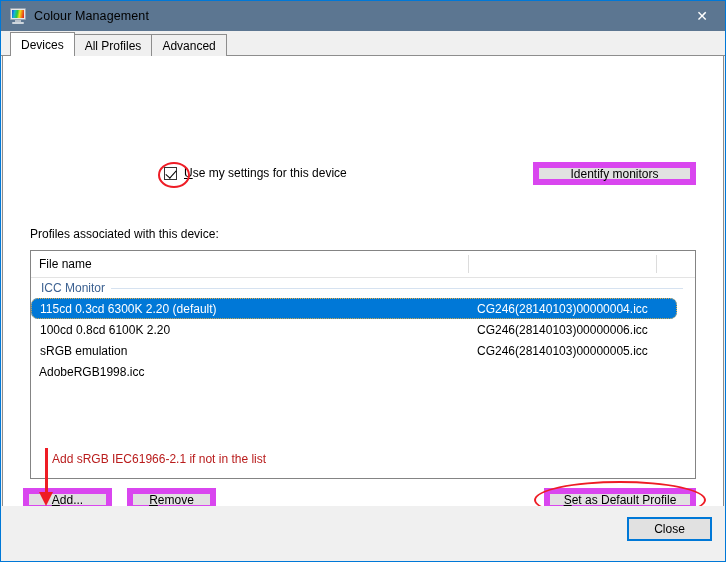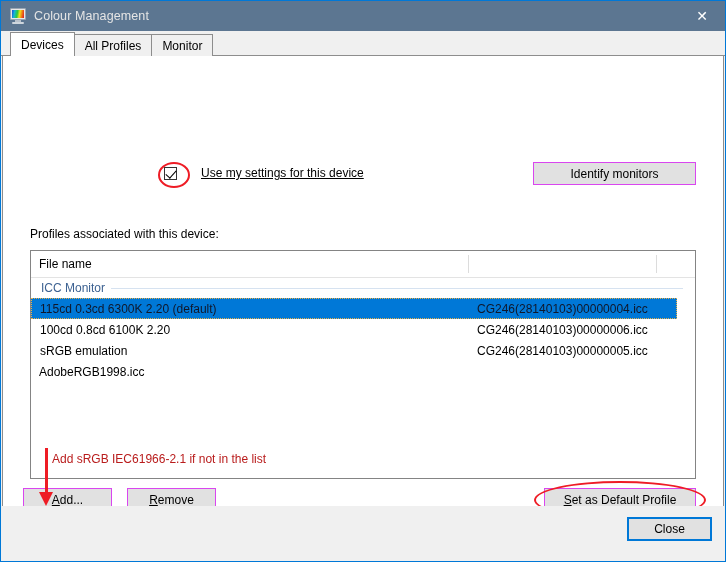--- a/index.html
+++ b/index.html
@@ -62,21 +62,21 @@
     background: #b9c2cc;
   }
   .mon-base {
     position: absolute;
     left: 2px; top: 14px;
     width: 12px; height: 2px;
     background: #cfd6dd;
     border-radius: 1px;
   }
   .title-text {
-    color: #e5e5e5;
+    color: #000000;
     font-size: 12.5px;
     letter-spacing: .1px;
   }
   .title-close {
     position: absolute;
     right: 0; top: 0;
     width: 46px; height: 30px;
     display: flex;
     align-items: center;
     justify-content: center;
@@ -228,30 +228,29 @@
   .cbox::after {
     content: "";
     position: absolute;
     left: 3px; top: 0px;
     width: 5px; height: 9px;
     border: solid #000;
     border-width: 0 1.6px 1.6px 0;
     transform: rotate(42deg);
   }
   .check-label {
-    margin-left: 24px;
+    margin-left: 7px;
     font-size: 12px;
     white-space: nowrap;
-    text-decoration: underline;
   }
   .check-label u { text-decoration: underline; }
 
   .btn {
     background: #e1e1e1;
-    border: 1px solid #d946ef;
+    border: 6px solid #d946ef;
     font-family: "Liberation Sans", sans-serif;
     font-size: 12px;
     color: #000;
     display: flex;
     align-items: center;
     justify-content: center;
     cursor: default;
     padding: 0;
   }
   .btn u { text-decoration: underline; }
@@ -335,24 +334,25 @@
     overflow: hidden;
   }
   .lb-row .c-file {
     padding-left: 8px;
     flex: 1 1 auto;
     white-space: nowrap;
     overflow: hidden;
   }
   .lb-row.selected {
     background: #0078d7;
-    color: #0f172a;
+    color: #ffffff;
     outline: 1px dotted #e8b14a;
     outline-offset: -1px;
     margin-right: 18px;
+    border-radius: 7px;
   }
 
   
   .add-btn {
     position: absolute;
     left: 20px; top: 432px;
     width: 89px; height: 23px;
   }
   .remove-btn {
     position: absolute;
@@ -455,21 +455,21 @@
       <div class="mon-stand"></div>
       <div class="mon-base"></div>
     </div>
     <div class="title-text">Colour Management</div>
     <div class="title-close">✕</div>
   </div>
 
   <div class="tabstrip">
     <div class="tab active">Devices</div>
     <div class="tab">All Profiles</div>
-    <div class="tab">Monitor</div>
+    <div class="tab">Advanced</div>
   </div>
 
   <div class="page">
 
 
     <div class="check-row">
       <div class="cbox"></div>
       <div class="check-label"><u>U</u><span>se my settings for this device</span></div>
     </div>
 

